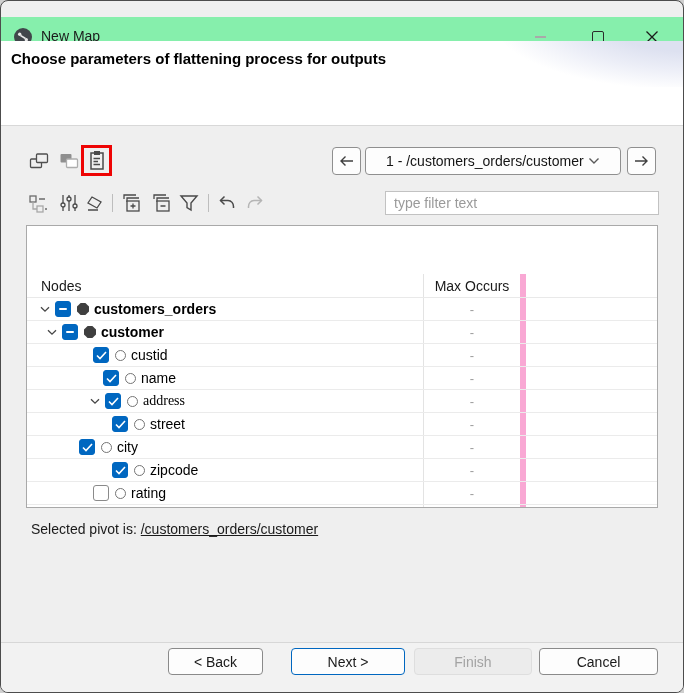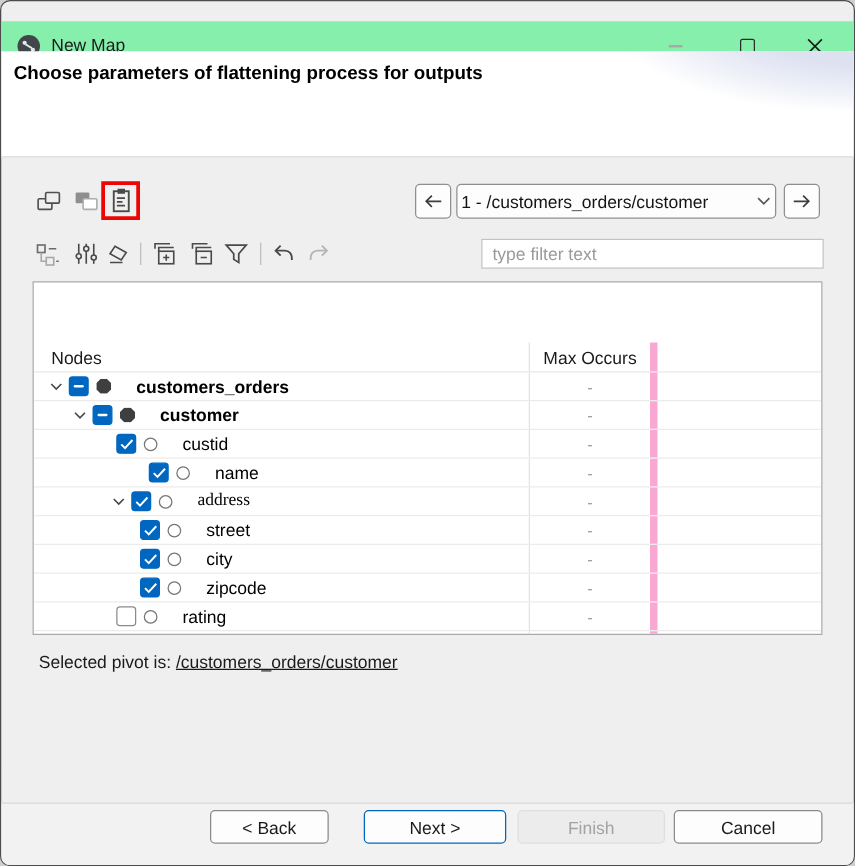--- a/index.html
+++ b/index.html
@@ -26,21 +26,21 @@
   .banner h1 { position:absolute; left:10px; top:9px; font-size:15px; font-weight:700; color:#000; }
   .banner .desc { position:absolute; left:17px; top:38px; font-size:13.5px; line-height:21px; color:#1f1f1f; }
   
   .tb-ico { position:absolute; width:24px; height:24px; display:flex; align-items:center; justify-content:center; }
   .red-box { position:absolute; left:80px; top:144px; width:31px; height:31px; border:3px solid #ee0404; }
   .tb-sep { position:absolute; width:1px; height:18px; background:#bdbdbd; top:193px; }
   
   .nav-btn { position:absolute; top:146px; width:29px; height:28px; background:#fdfdfd; border:1px solid #8f8f8f; border-radius:4px;
     display:flex; align-items:center; justify-content:center; }
   .combo { position:absolute; left:364px; top:146px; width:256px; height:28px; background:#fdfdfd; border:1px solid #8f8f8f;
-    border-radius:4px; display:flex; align-items:center; padding:0 3px; }
+    border-radius:4px; display:flex; align-items:center; padding:0 20px; }
   .combo .val { flex:1; font-size:14px; color:#141414; white-space:nowrap; overflow:hidden; }
   .filter { position:absolute; left:384px; top:190px; width:274px; height:24px; background:#fff; border:1px solid #c2c2c2;
     font-family:"Liberation Sans",sans-serif; font-size:14px; padding:0 8px; color:#1a1a1a; }
   .filter::placeholder { color:#9a9a9a; }
   
   .table { position:absolute; left:25px; top:224px; width:632px; height:283px; background:#fff;
     border:1px solid #a9a9a9; overflow:hidden; }
   .t-head { display:flex; height:24px; border-bottom:1px solid #e9e9e9;margin-top:48px; }
   .t-row { display:flex; height:23px; border-bottom:1px solid #ebebeb; }
   .cell-nodes { width:397px; display:flex; align-items:center; border-right:1px solid #e3e3e3; overflow:hidden; }
@@ -51,21 +51,21 @@
   .t-head .cell-max { color:#1a1a1a; font-size:14px; }
   .chev-slot { width:20px; height:20px; flex:0 0 20px; display:flex; align-items:center; justify-content:center; }
   .cb { width:16px; height:16px; flex:0 0 16px; border-radius:3px; display:flex; align-items:center; justify-content:center; }
   .cb.checked, .cb.indeterminate { background:#0067c0; border:1px solid #0067c0; }
   .cb.unchecked { background:#fff; border:1px solid #8a8a8a; }
   .cb .minus { width:8px; height:2px; background:#fff; border-radius:1px; }
   .node-ico { width:12px; height:12px; flex:0 0 12px; margin-left:6px; }
   .node-ico.element-filled-icon { background:#3f3f3f;
     clip-path:polygon(30% 0,70% 0,100% 30%,100% 70%,70% 100%,30% 100%,0 70%,0 30%); }
   .node-ico.element-outline-icon { width:11px; height:11px; flex-basis:11px; border:1.4px solid #757575; border-radius:50%; background:#fff; }
-  .n-label { margin-left:20px; font-size:14px; color:#000; white-space:nowrap; }
+  .n-label { margin-left:5px; font-size:14px; color:#000; white-space:nowrap; }
   .n-label.bold { font-weight:700; }
   
   .pivot-line { position:absolute; left:30px; top:520px; font-size:14px; color:#1a1a1a; }
   .pivot-link { text-decoration:underline; color:#1a1a1a; }
   
   .footer { position:absolute; left:0; top:641px; width:100%; height:52px; background:#f2f2f2; border-top:1px solid #d7d7d7; }
   .btn { position:absolute; top:5px; height:27px; background:#fdfdfd; border:1px solid #8a8a8a; border-radius:4px;
     font-family:"Liberation Sans",sans-serif; font-size:14px; color:#1a1a1a; display:flex; align-items:center; justify-content:center; }
   .btn.back { left:167px; width:95px; }
   .btn.next { left:290px; width:114px; border:1.6px solid #0067c0; }
@@ -219,21 +219,21 @@
             <span class="cb indeterminate">
               <span class="minus"></span>
             </span>
             <span class="node-ico element-filled-icon"></span>
             <span class="n-label bold">customers_orders</span>
           </div>
           <div class="cell-max">-</div>
           <div class="cell-extra"></div>
         </div>
         <div class="t-row">
-          <div class="cell-nodes" style="padding-left: 27px;">
+          <div class="cell-nodes" style="padding-left: 15px;">
             <span class="chev-slot">
               <svg width="10" height="7" viewBox="0 0 10 7">
                 <path d="M1 1.2 L5 5.2 L9 1.2" stroke="#464646" stroke-width="1.3" fill="none"></path>
               </svg>
             </span>
             <span class="cb indeterminate">
               <span class="minus"></span>
             </span>
             <span class="node-ico element-filled-icon"></span>
             <span class="n-label bold">customer</span>
@@ -249,21 +249,21 @@
                 <path d="M1 4.5 L4 7.5 L10 1" stroke="#fff" stroke-width="1.6" fill="none"></path>
               </svg>
             </span>
             <span class="node-ico element-outline-icon"></span>
             <span class="n-label">custid</span>
           </div>
           <div class="cell-max">-</div>
           <div class="cell-extra"></div>
         </div>
         <div class="t-row">
-          <div class="cell-nodes" style="padding-left: 72px;">
+          <div class="cell-nodes" style="padding-left: 56px;">
             <span class="chev-slot"></span>
             <span class="cb checked">
               <svg width="11" height="9" viewBox="0 0 11 9">
                 <path d="M1 4.5 L4 7.5 L10 1" stroke="#fff" stroke-width="1.6" fill="none"></path>
               </svg>
             </span>
             <span class="node-ico element-outline-icon"></span>
             <span class="n-label">name</span>
           </div>
           <div class="cell-max">-</div>
@@ -295,21 +295,21 @@
                 <path d="M1 4.5 L4 7.5 L10 1" stroke="#fff" stroke-width="1.6" fill="none"></path>
               </svg>
             </span>
             <span class="node-ico element-outline-icon"></span>
             <span class="n-label">street</span>
           </div>
           <div class="cell-max">-</div>
           <div class="cell-extra"></div>
         </div>
         <div class="t-row">
-          <div class="cell-nodes" style="padding-left: 65px;">
+          <div class="cell-nodes" style="padding-left: 32px;">
             <span class="chev-slot"></span>
             <span class="cb checked">
               <svg width="11" height="9" viewBox="0 0 11 9">
                 <path d="M1 4.5 L4 7.5 L10 1" stroke="#fff" stroke-width="1.6" fill="none"></path>
               </svg>
             </span>
             <span class="node-ico element-outline-icon"></span>
             <span class="n-label">city</span>
           </div>
           <div class="cell-max">-</div>

